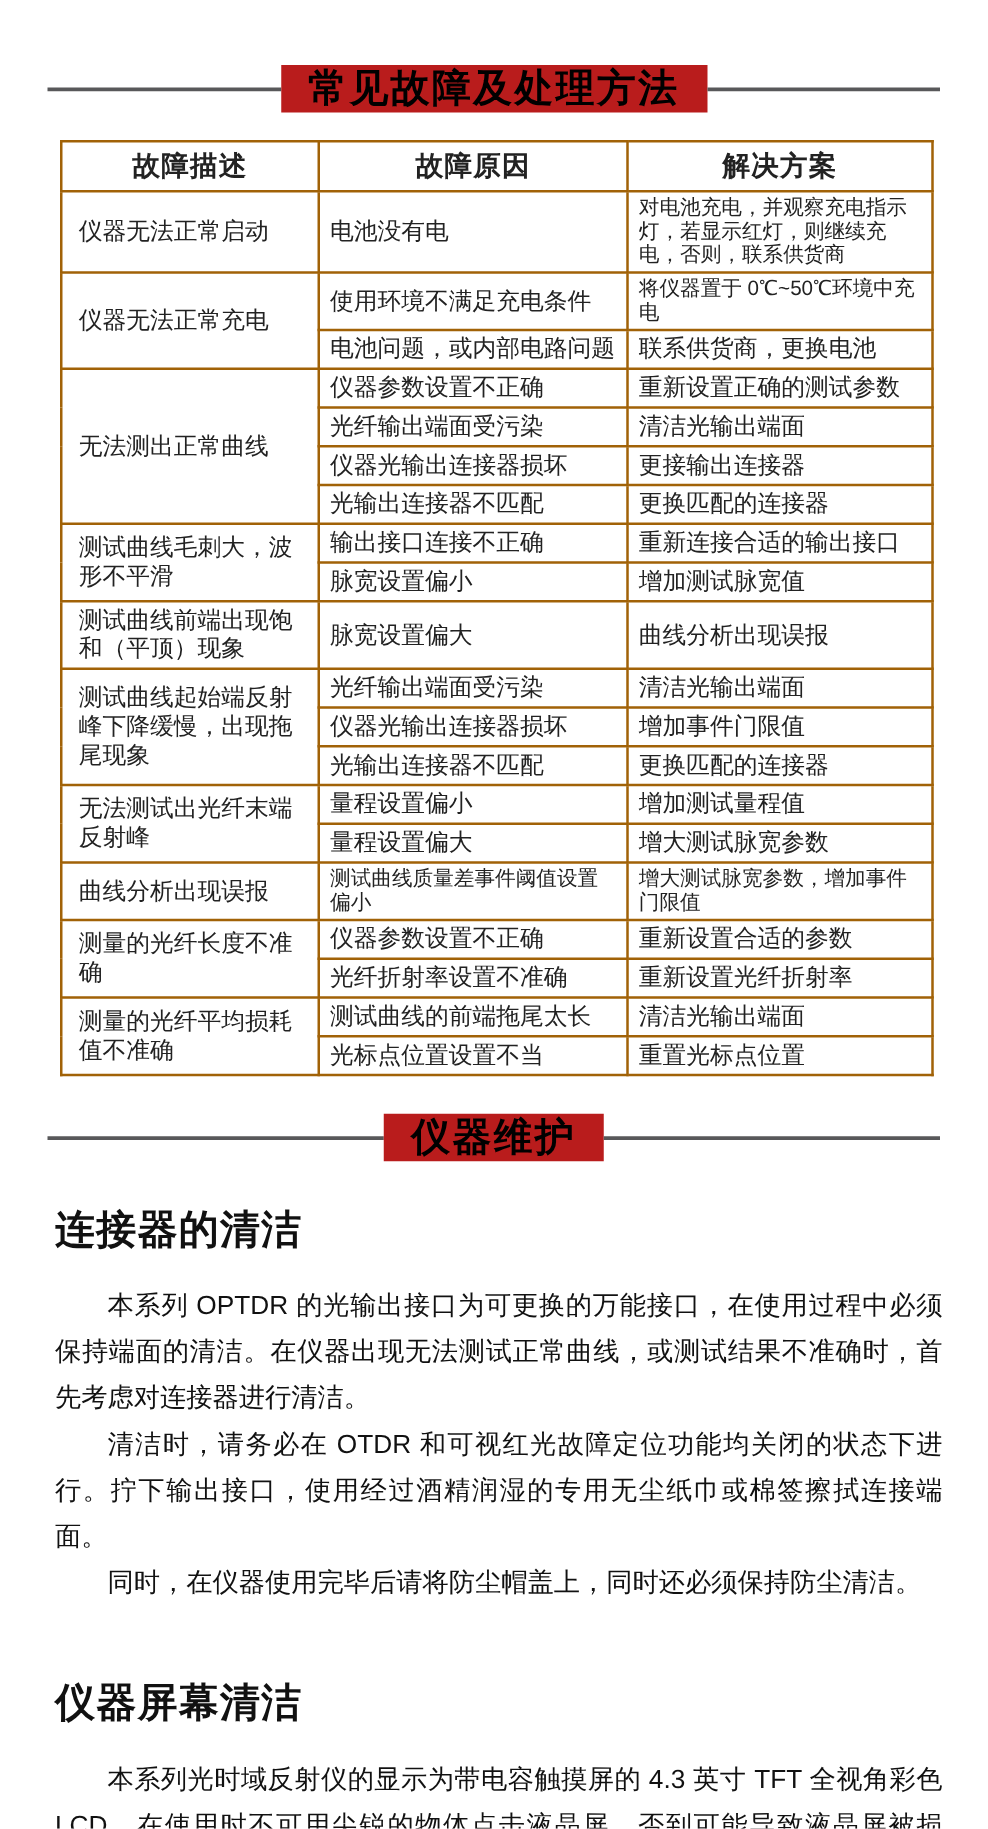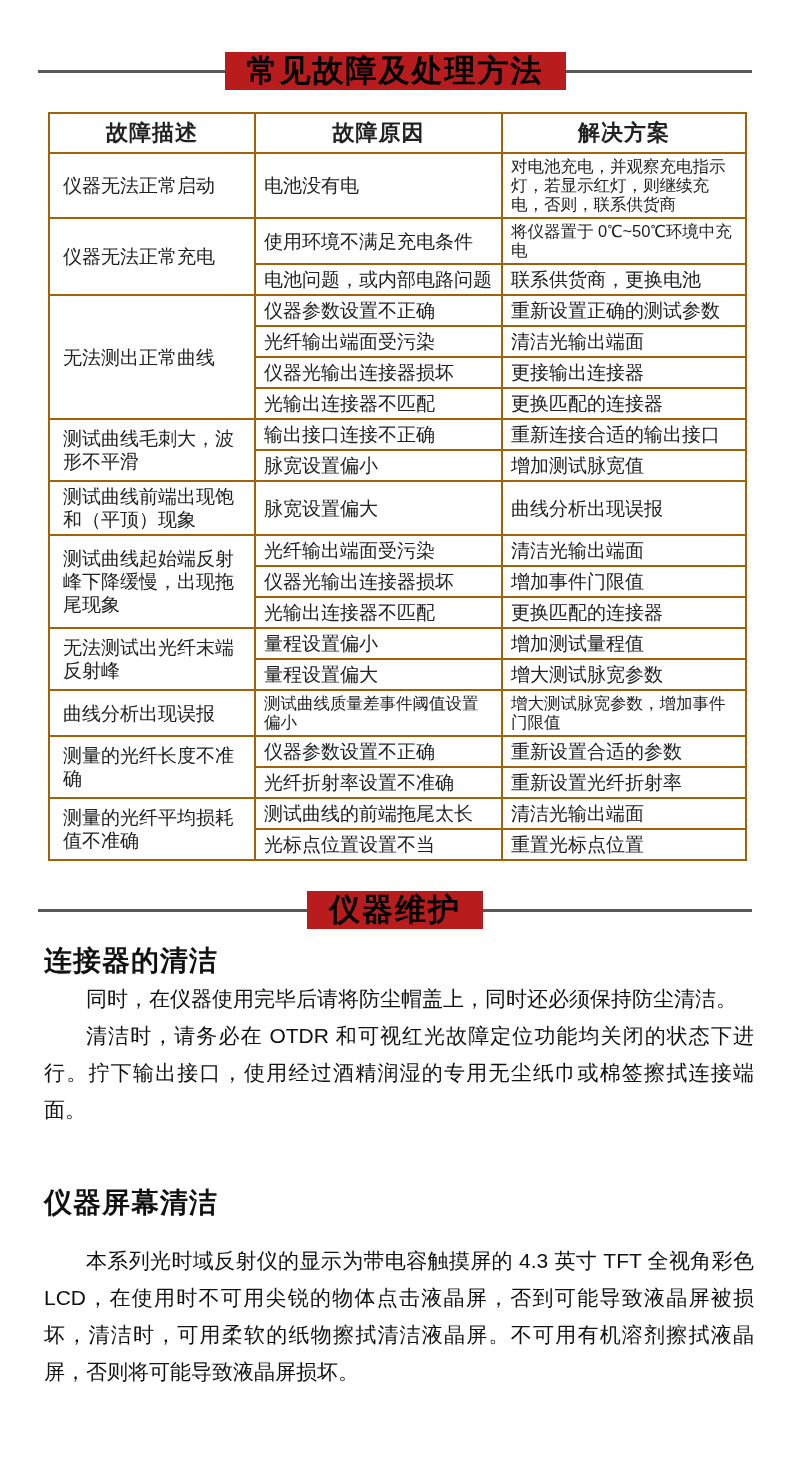--- a/index.html
+++ b/index.html
@@ -34,22 +34,22 @@
   }
   .fault-table td {
     font-size:19px; line-height:23px;
     padding:3px 8px; text-align:left; vertical-align:middle;
   }
   .fault-table td.fault-cell { padding-left:13px; }
   .fault-table td.small { font-size:16.5px; line-height:19px; }
 
   
   h2.sub-heading {
-    font-size:28px; font-weight:bold; color:#111;
-    margin:13px 0 0 44px; letter-spacing:1px;
+    font-size:32px; font-weight:bold; color:#111;
+    margin:33px 0 0 44px; letter-spacing:1px;
   }
   h2.sub-heading.screen { margin-top:56px; }
   .para {
     font-size:21px; line-height:37px; color:#111;
     margin:0 36px 0 44px; text-indent:2em; text-align:justify;
   }
   .para.first { margin-top:20px; }
 </style>
 </head>
 <body>
@@ -170,20 +170,21 @@
   </table>
 
   <div class="section-header second">
     <div class="rule"></div>
     <div class="badge">仪器维护</div>
     <div class="rule"></div>
   </div>
 
   <h2 class="sub-heading">连接器的清洁</h2>
 
+  <p class="para first">本系列 OPTDR 的光输出接口为可更换的万能接口，在使用过程中必须保持端面的清洁。在仪器出现无法测试正常曲线，或测试结果不准确时，首先考虑对连接器进行清洁。</p>
+  <p class="para">清洁时，请务必在 OTDR 和可视红光故障定位功能均关闭的状态下进行。拧下输出接口，使用经过酒精润湿的专用无尘纸巾或棉签擦拭连接端面。</p>
   <p class="para">同时，在仪器使用完毕后请将防尘帽盖上，同时还必须保持防尘清洁。</p>
-  <p class="para">清洁时，请务必在 OTDR 和可视红光故障定位功能均关闭的状态下进行。拧下输出接口，使用经过酒精润湿的专用无尘纸巾或棉签擦拭连接端面。</p>
 
   <h2 class="sub-heading screen">仪器屏幕清洁</h2>
 
   <p class="para first">本系列光时域反射仪的显示为带电容触摸屏的 4.3 英寸 TFT 全视角彩色 LCD，在使用时不可用尖锐的物体点击液晶屏，否到可能导致液晶屏被损坏，清洁时，可用柔软的纸物擦拭清洁液晶屏。不可用有机溶剂擦拭液晶屏，否则将可能导致液晶屏损坏。</p>
 
 </div>
 
 </body></html>

